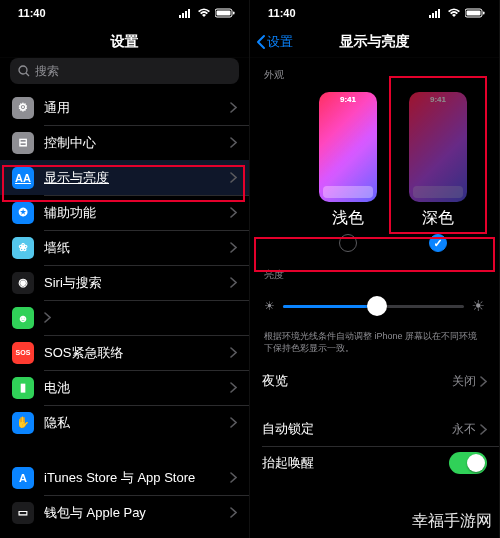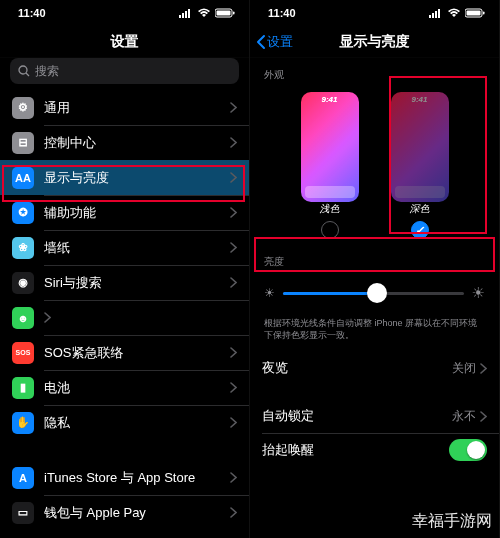--- a/index.html
+++ b/index.html
@@ -91,43 +91,42 @@
   .sep {
     position: absolute; left: 44px; right: 0; bottom: 0;
     height: 0.5px; background: #2c2c2e;
   }
   .sep.full { left: 12px; }
   .sep.zero { left: 0; }
   .gap { height: 20px; }
   .gap.sm { height: 14px; }
 
   
-  .cell.selected { background: #0c4a6e; }
+  .cell.selected { background: #0f172a; text-decoration: underline; }
 
   
   .redbox { position: absolute; border: 2px solid #e4002b; pointer-events: none; }
 
   
   .appearance {
-    display: flex; justify-content: center;
+    display: flex; justify-content: flex-end;
     padding: 6px 16px 6px;
-    font-style: italic;
   }
   .appcol { display: flex; flex-direction: column; align-items: center; width: 90px; }
   .thumb {
     width: 58px; height: 110px; border-radius: 10px;
     background: linear-gradient(135deg,#ff2d55 0%,#af52de 60%,#5856d6 100%);
     position: relative; overflow: hidden;
     display: flex; flex-direction: column;
   }
   .thumb.light { filter: brightness(1.15) saturate(1.1); }
   .thumb.dark { filter: brightness(0.55) saturate(1.2); }
   .thumb .tbar { height: 14px; display:flex; justify-content:center; align-items:center; color:#fff; font-size:8px; font-weight:600;}
   .thumb .dock { position:absolute; bottom:4px; left:4px; right:4px; height:12px; background:rgba(255,255,255,0.25); border-radius:4px;}
-  .applabel { font-size: 10px; color: #fff; }
+  .applabel { font-size: 16px; color: #fff; margin-top: 6px; }
   .radio {
     width: 18px; height: 18px; border-radius: 50%;
     border: 1.5px solid #5a5a5e; margin-top: 5px;
     display: flex; align-items: center; justify-content: center;
   }
   .radio.checked { border-color: #0a84ff; background: #0a84ff; }
   .radio.checked::after { content:"✓"; color:#fff; font-size:11px; font-weight:700; }
 
   
   .toggle {

